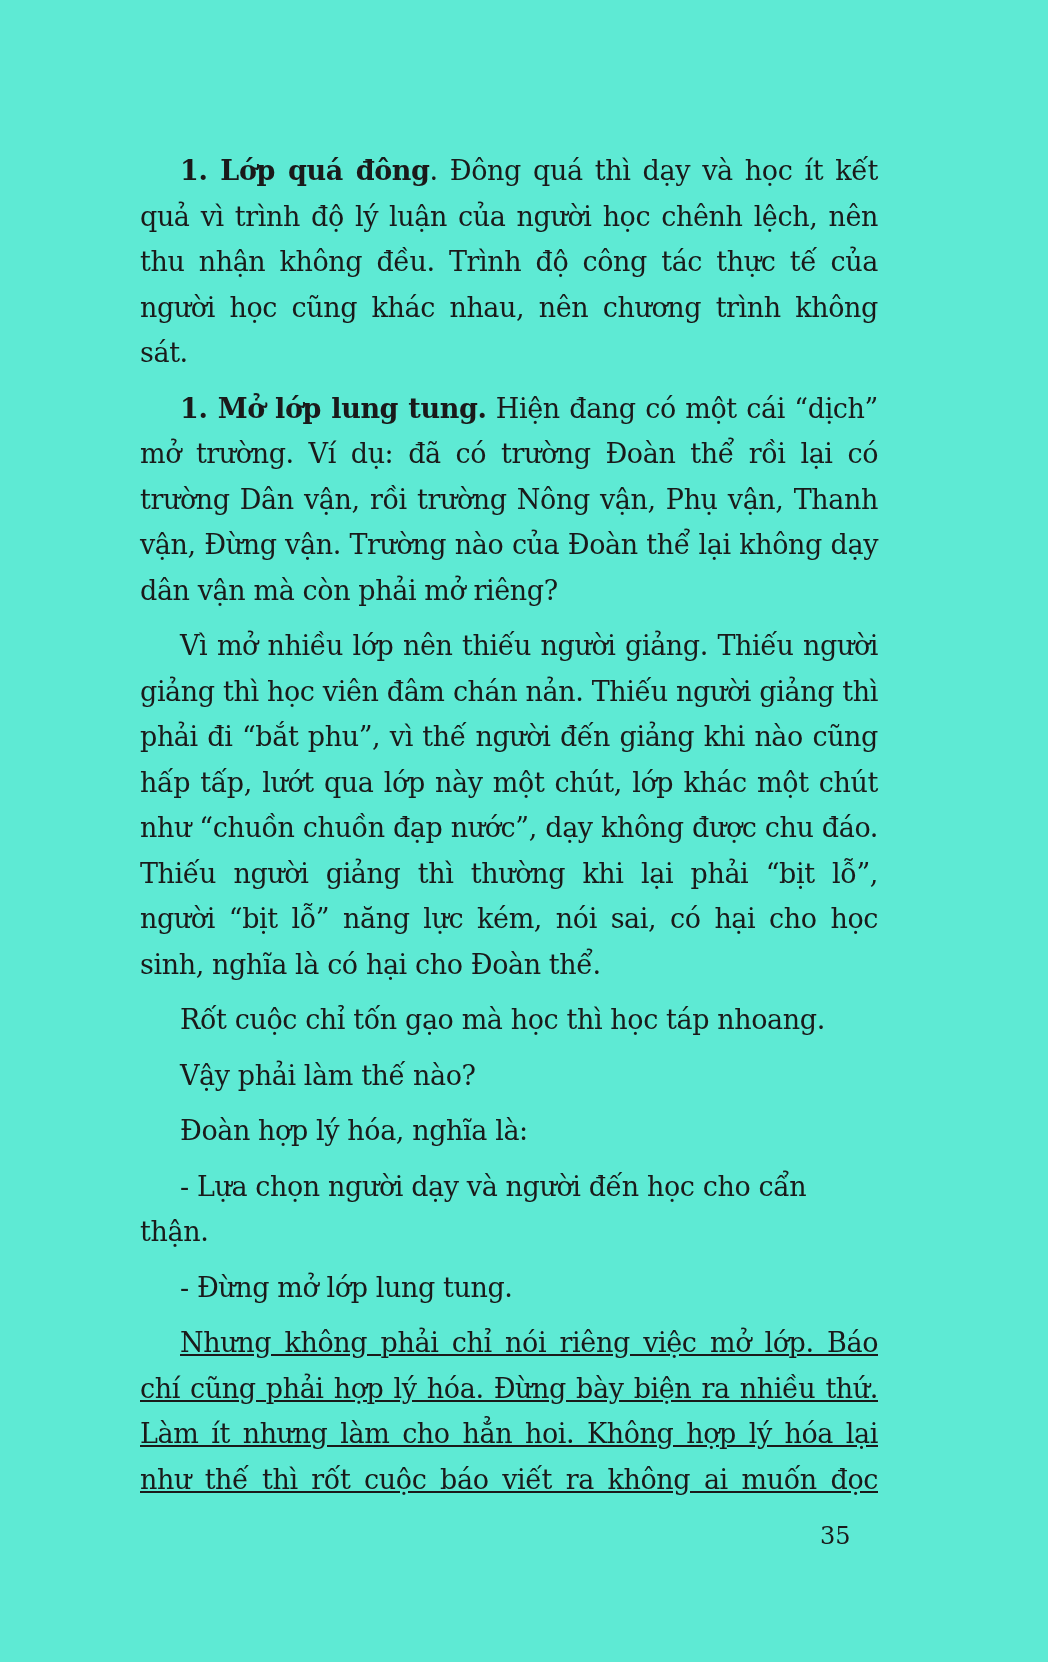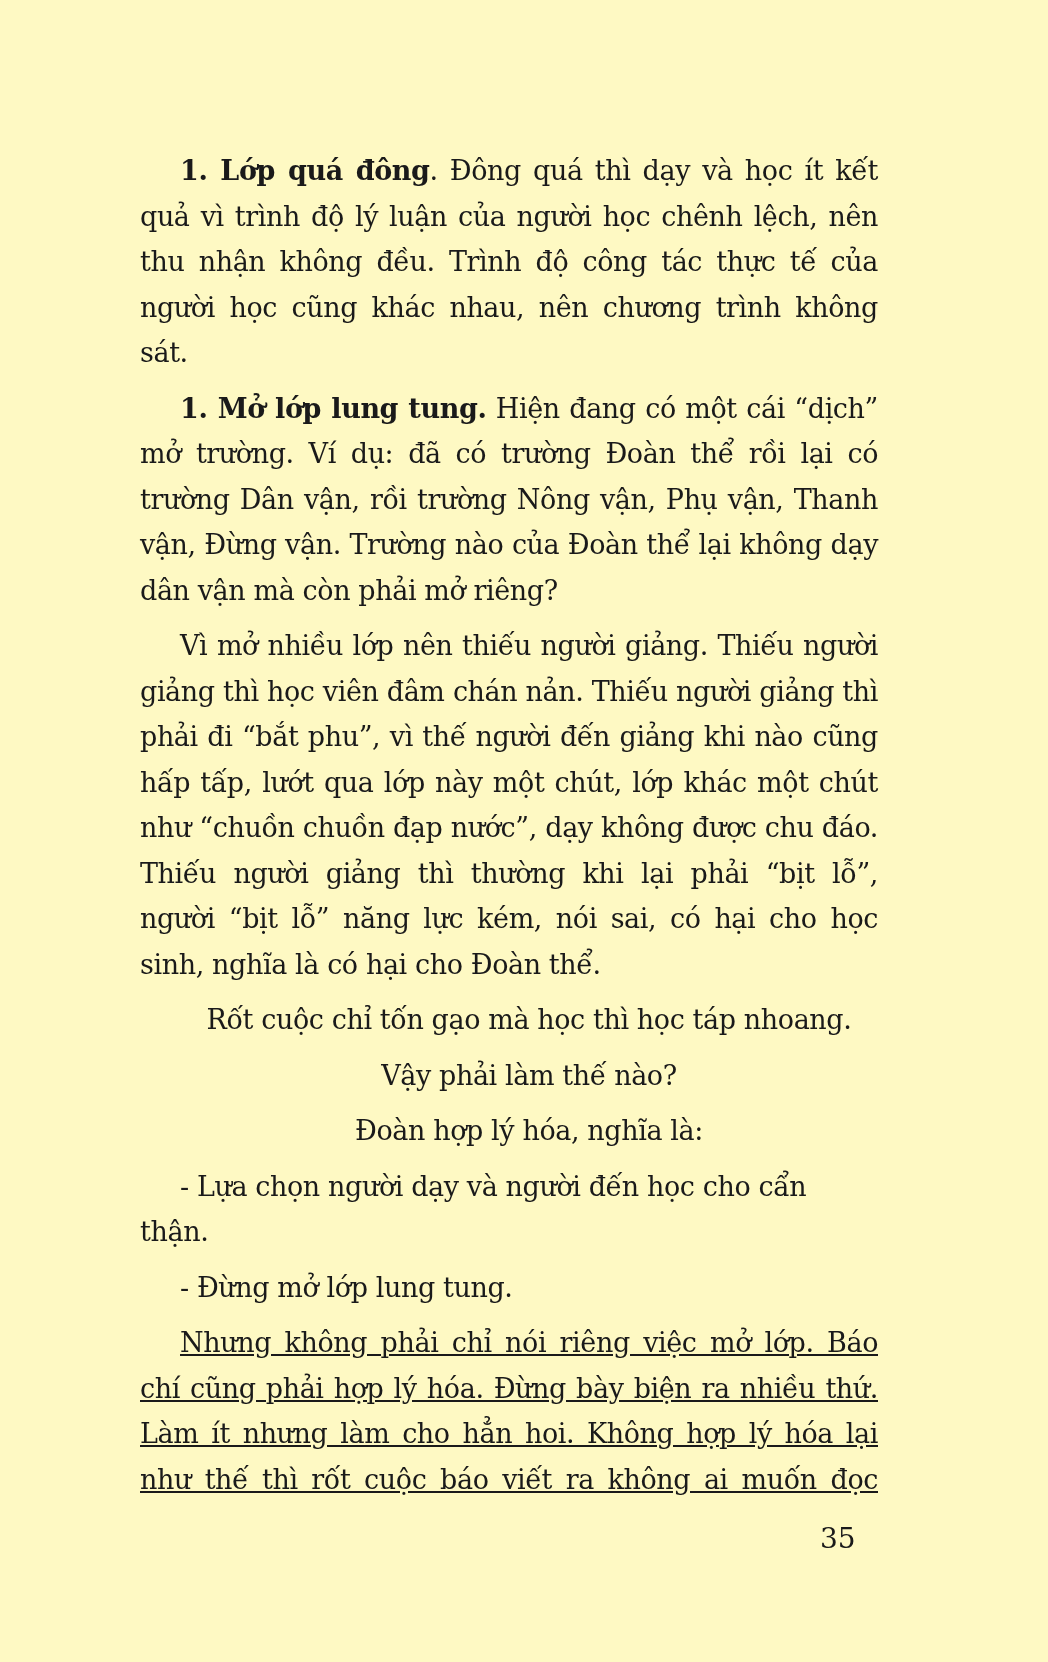--- a/index.html
+++ b/index.html
@@ -1,45 +1,45 @@
 <!DOCTYPE html>
 <html><head>
 <meta charset="utf-8">
 <style>
   html, body { margin: 0; padding: 0; background: #ffffff; }
   body { width: 1048px; height: 1662px; position: relative; overflow: hidden; }
   .page {
-    position: absolute; left: 0; top: 0; width: 1048px; height: 1662px; background: #fef9c3;
+    position: absolute; left: 0; top: 0; width: 1048px; height: 1662px; background: #5eead4;
   }
   .text-block {
     position: absolute;
     left: 140px;
     width: 738px;
     top: 148px;
     font-family: "DejaVu Serif", "Liberation Serif", serif;
     font-size: 27px;
     line-height: 45.5px;
     color: #1a1a1a;
     letter-spacing: -0.4px;
   }
   .para {
     margin: 0 0 10px 0;
     text-align: justify;
     text-indent: 40px;
     hyphens: none;
   }
-  .para.short { text-align: center; }
+  .para.short { text-align: left; }
   .para .lead { font-weight: bold; }
   .list-item { margin: 0 0 10px 0; text-indent: 40px; }
   .page-number {
     position: absolute;
     left: 820px;
     top: 1522px;
     font-family: "DejaVu Serif", "Liberation Serif", serif;
-    font-size: 28px;
+    font-size: 24px;
     color: #1a1a1a;
   }
 </style>
 </head>
 <body>
 
 <div class="page">
   <div class="text-block">
     <p class="para"><span class="lead">1. Lớp quá đông</span><span>. Đông quá thì dạy và học ít kết quả vì trình độ lý luận của người học chênh lệch, nên thu nhận không đều. Trình độ công tác thực tế của người học cũng khác nhau, nên chương trình không sát.</span></p>
     <p class="para"><span class="lead">1. Mở lớp lung tung.</span><span> Hiện đang có một cái “dịch” mở trường. Ví dụ: đã có trường Đoàn thể rồi lại có trường Dân vận, rồi trường Nông vận, Phụ vận, Thanh vận, Đừng vận. Trường nào của Đoàn thể lại không dạy dân vận mà còn phải mở riêng?</span></p>

